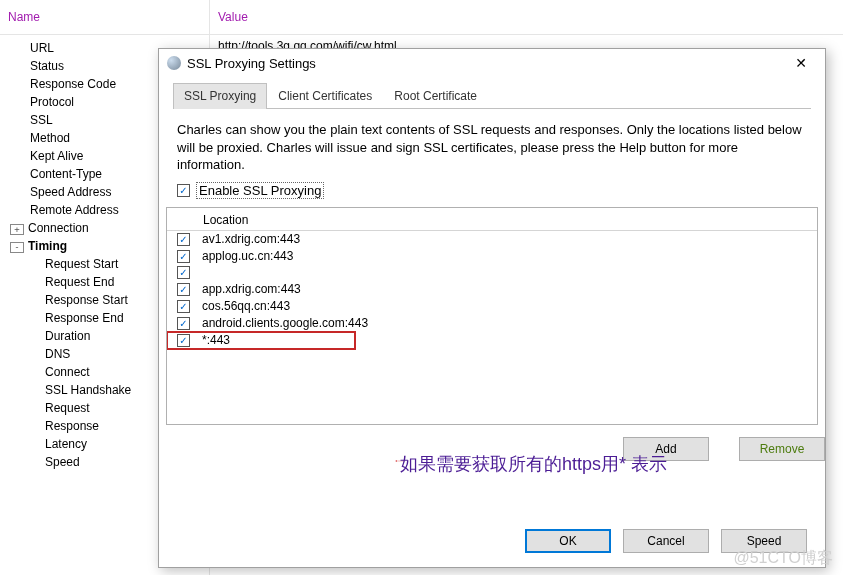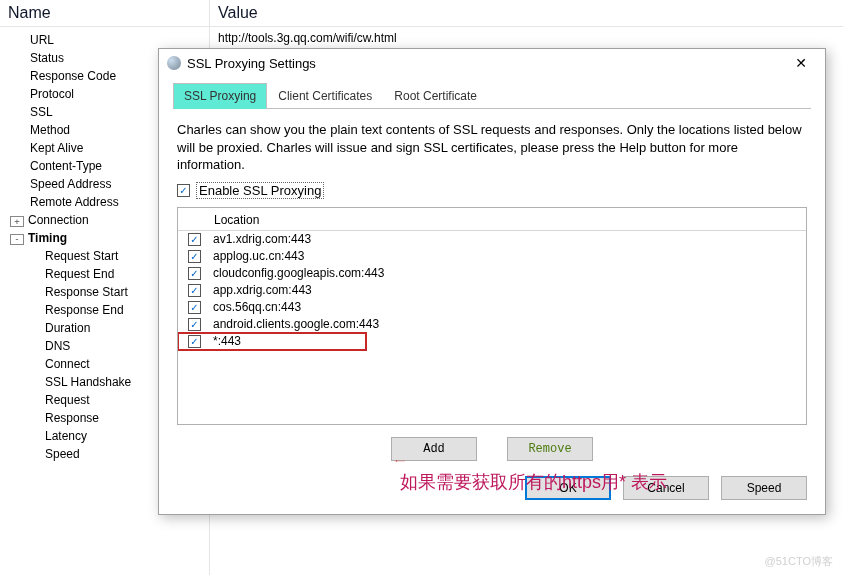--- a/index.html
+++ b/index.html
@@ -19,24 +19,24 @@
   }
   .left-col {
     width: 210px;
     border-right: 1px solid #e5e5e5;
     box-sizing: border-box;
   }
   .right-col {
     flex: 1;
   }
   .hdr {
-    font-size: 16px;
-    padding: 4px 8px;
+    font-size: 12px;
+    padding: 10px 8px;
     border-bottom: 1px solid #e5e5e5;
-    color: #0f172a;
+    color: #a21caf;
   }
   .tree {
     padding: 4px 0;
   }
   .tree-row {
     padding: 2px 0 2px 30px;
     white-space: nowrap;
     overflow: hidden;
     text-overflow: ellipsis;
   }
@@ -58,21 +58,21 @@
   .value-cell {
     padding: 4px 8px;
     color: #000;
   }
 
   .dialog {
     position: absolute;
     top: 48px;
     left: 158px;
     width: 668px;
-    height: 467px;
+    height: 520px;
     background: #fff;
     border: 1px solid #a0a0a0;
     box-shadow: 3px 3px 12px rgba(0,0,0,0.25);
     box-sizing: border-box;
   }
   .titlebar {
     display: flex;
     align-items: center;
     padding: 6px 8px;
     font-size: 13px;
@@ -98,21 +98,21 @@
   .tab {
     padding: 5px 10px 6px 10px;
     font-size: 12px;
     color: #333;
     border: 1px solid transparent;
     border-bottom: none;
     margin-bottom: -1px;
   }
   .tab.active {
     border-color: #c0c0c0;
-    background: #5eead4;
+    background: #e5e5e5;
   }
   .body-text {
     padding: 12px 18px 6px 18px;
     font-size: 13px;
     line-height: 1.35;
   }
   .chkrow {
     padding: 2px 18px 8px 18px;
     font-size: 13px;
     display: flex;
@@ -127,21 +127,21 @@
     font-size: 10px;
     color: #0066cc;
     margin-right: 6px;
     box-sizing: border-box;
   }
   .chkrow span.label {
     border: 1px dotted #666;
     padding: 0 2px;
   }
   .listbox {
-    margin: 0 18px;
+    margin: 0 7px;
     border: 1px solid #b0b0b0;
     height: 218px;
     box-sizing: border-box;
     overflow: hidden;
   }
   .list-hdr {
     padding: 5px 8px 3px 36px;
     border-bottom: 1px solid #d5d5d5;
     font-size: 12px;
   }
@@ -153,24 +153,23 @@
   }
   .list-row .chkbox { margin-right: 12px; margin-left: 2px; }
   .list-row.highlight {
     outline: 2px solid #c62828;
     outline-offset: -1px;
     width: 188px;
     box-sizing: border-box;
   }
   .btnrow {
     display: flex;
-    justify-content: center;
+    justify-content: flex-end;
     gap: 30px;
     padding: 12px 0 0 0;
-    font-family: Liberation Mono, monospace;
   }
   .btn {
     min-width: 86px;
     padding: 4px 12px;
     border: 1px solid #adadad;
     background: #e1e1e1;
     font-size: 12px;
     text-align: center;
     box-sizing: border-box;
   }
@@ -183,43 +182,42 @@
     gap: 12px;
   }
   .footer-btns .btn.primary {
     border: 1px solid #0078d7;
     box-shadow: 0 0 0 1px #0078d7 inset;
   }
   .annotation {
     position: absolute;
     top: 452px;
     left: 400px;
-    color: #be185d;
+    color: #4c1d95;
     font-size: 18px;
     display: flex;
     align-items: center;
     gap: 6px;
     pointer-events: none;
     white-space: nowrap;
-    margin-top: 18px;
   }
   .arrow {
     position: absolute;
     top: 460px;
     left: 370px;
     width: 60px;
     height: 2px;
     pointer-events: none;
   }
   .watermark {
     position: absolute;
     bottom: 6px;
     right: 10px;
     color: #d0d0d0;
-    font-size: 11px;
+    font-size: 16px;
   }
 </style>
 </head>
 <body>
 
 <div class="bg-grid">
   <div class="left-col">
     <div class="hdr">Name</div>
     <div class="tree">
       <div class="tree-row">URL</div>
@@ -276,21 +274,20 @@
     <div class="list-row">
         <span class="chkbox">✓</span>
         <span>av1.xdrig.com:443</span>
       </div>
     <div class="list-row">
         <span class="chkbox">✓</span>
         <span>applog.uc.cn:443</span>
       </div>
     <div class="list-row">
         <span class="chkbox">✓</span>
-        <span>cloudconfig.googleapis.com:443</span>
       </div>
     <div class="list-row">
         <span class="chkbox">✓</span>
         <span>app.xdrig.com:443</span>
       </div>
     <div class="list-row">
         <span class="chkbox">✓</span>
         <span>cos.56qq.cn:443</span>
       </div>
     <div class="list-row">

